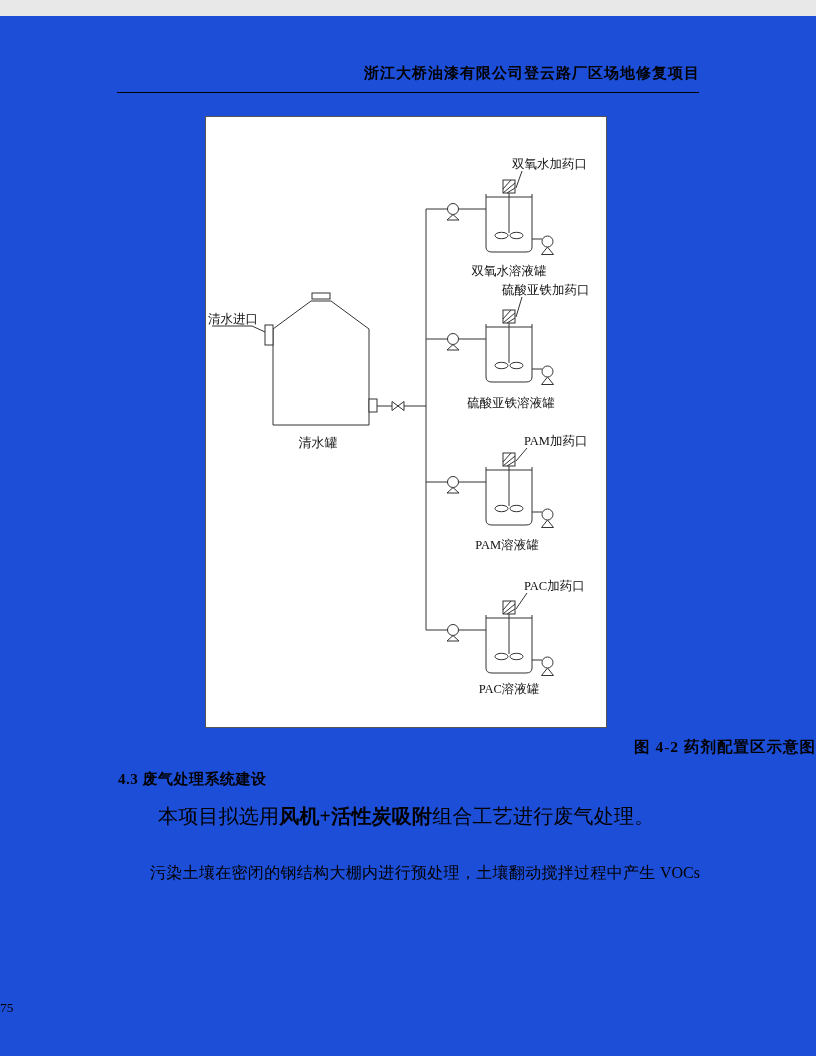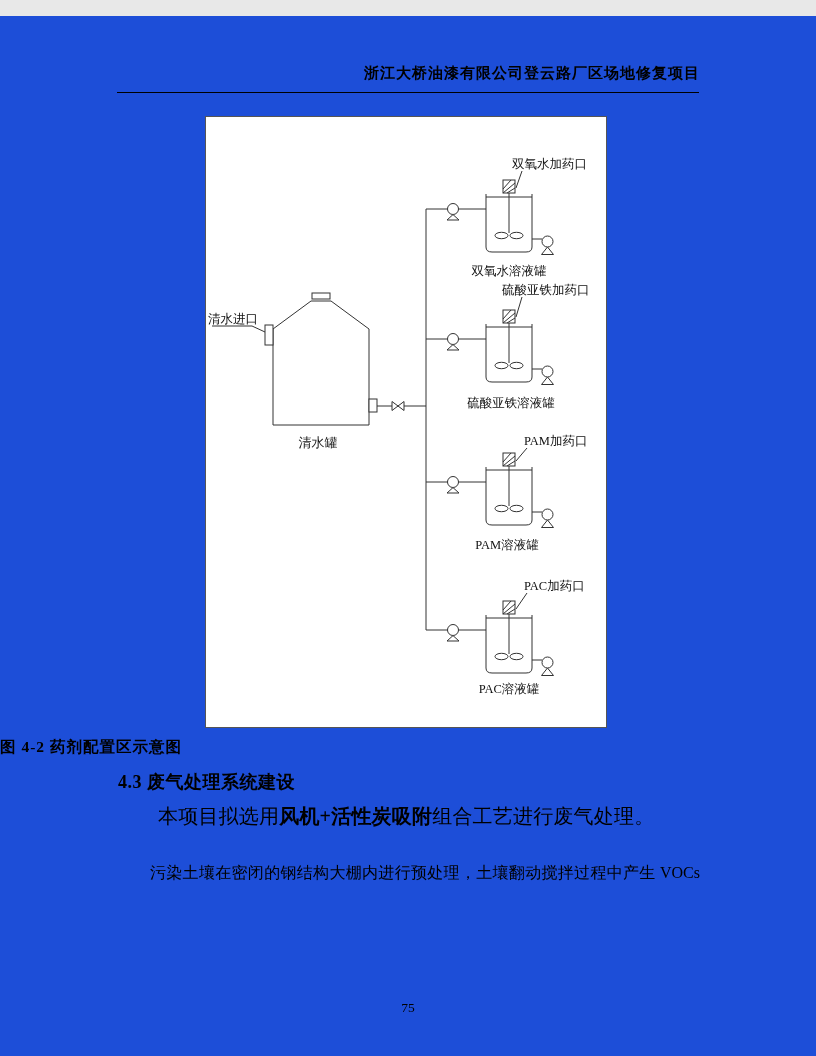--- a/index.html
+++ b/index.html
@@ -19,40 +19,40 @@
     position:absolute;left:205px;top:100px;width:400px;height:610px;
     border:1px solid #555;background:#fff;
   }
   .figure-box svg{display:block;}
   svg text{
     font-family:"Liberation Serif","DejaVu Serif",serif;
     font-size:12.5px;fill:#111;stroke:none;
   }
   svg text.big{font-size:13px;}
   .figure-caption{
-    position:absolute;top:721px;left:0;width:100%;text-align:left;
+    position:absolute;top:721px;left:0;width:100%;text-align:right;
     font-size:15.5px;font-weight:bold;letter-spacing:1px;
   }
   .section-heading{
     position:absolute;top:754px;left:118px;
-    font-size:18px;font-weight:bold;letter-spacing:0.5px;
+    font-size:15px;font-weight:bold;letter-spacing:0.5px;
   }
   .para1{
     position:absolute;top:787px;left:118px;width:582px;margin:0;
     font-size:20px;text-indent:2em;letter-spacing:0.2px;
   }
   .para1 b{letter-spacing:0.2px;}
   .para2{
     position:absolute;top:840px;left:118px;width:582px;
     font-size:16px;line-height:33px;
   }
   .para2 .l1{text-indent:2em;text-align:justify;text-align-last:justify;}
   .para2 .l2{text-align:left;}
   .page-number{
-    position:absolute;top:984px;left:0;width:100%;text-align:center;
+    position:absolute;top:984px;left:0;width:100%;
     font-size:13.5px;
   }
 </style>
 </head>
 <body>
 
 <div class="page">
 
   <div class="header-title">浙江大桥油漆有限公司登云路厂区场地修复项目</div>
   <div class="header-rule"></div>

